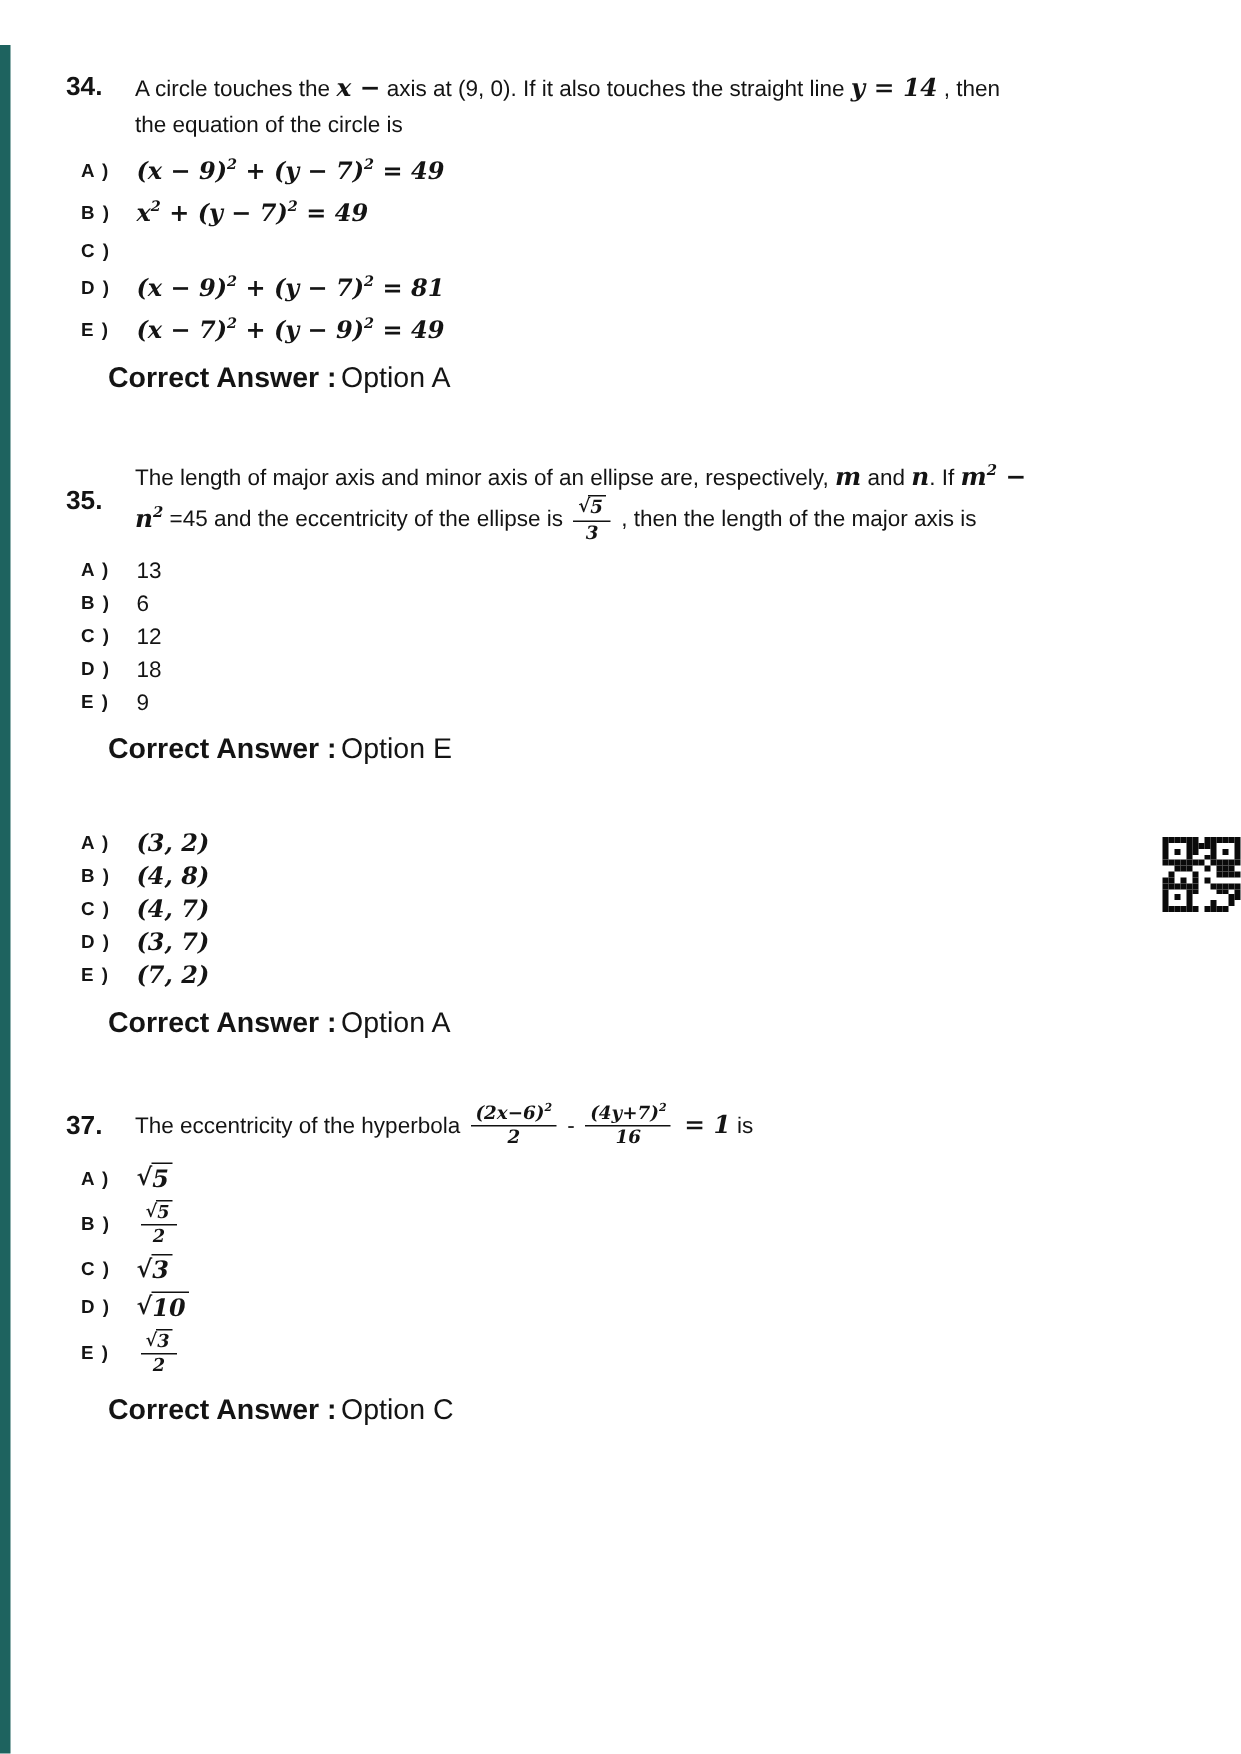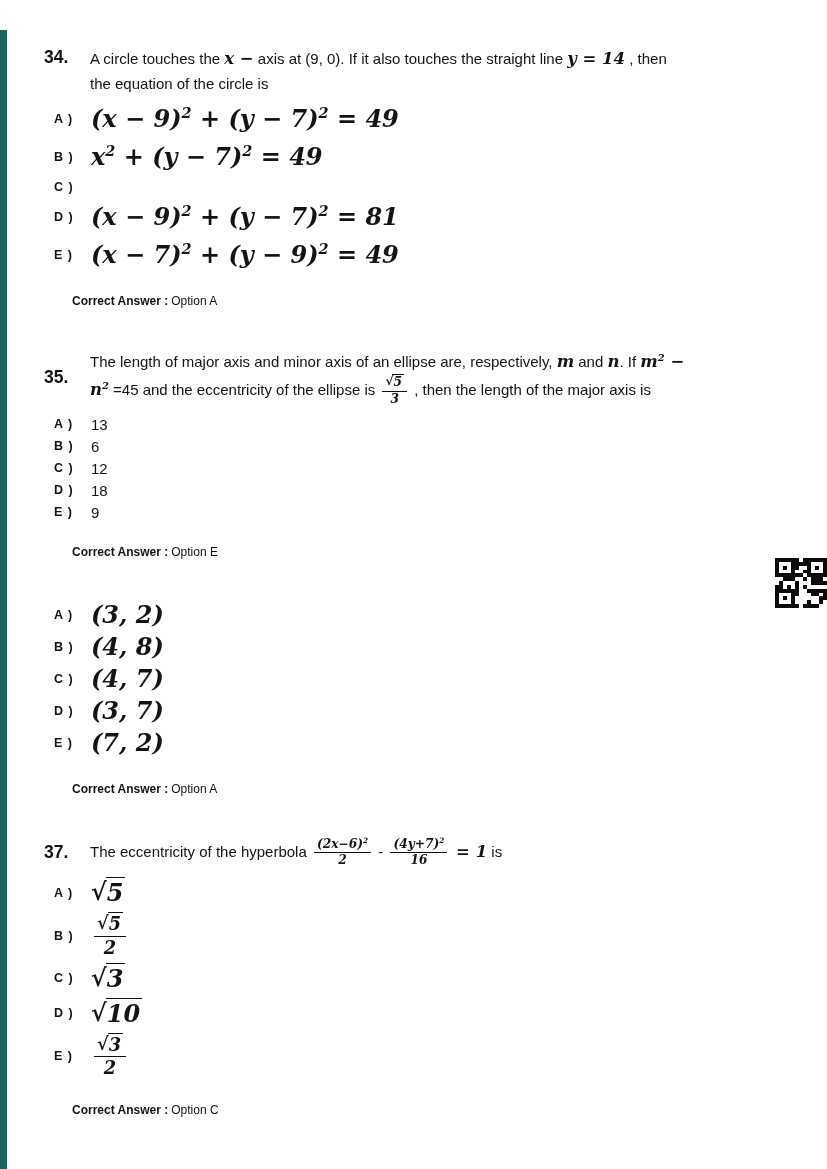--- a/index.html
+++ b/index.html
@@ -38,27 +38,27 @@
   .frac .den { padding: 0 3px; }
 
   .sqrt { display: inline-flex; align-items: flex-start; }
   .sqrt-sym { font-style: normal; margin-right: -1px; }
   .sqrt-body { border-top: 1.5px solid #111; padding: 0 2px 0 1px; }
 
   .options { margin-top: 9px; }
   .option { display: flex; align-items: center; }
   .opt-label { font-weight: bold; font-size: 12.5px; width: 37px; margin-left: 10px; flex: none; letter-spacing: 1px; }
   .opt-value { font-size: 15px; }
-  .opt-value.math { font-size: 24px; line-height: 1.25; }
+  .opt-value.math { font-size: 16px; line-height: 1.25; }
   .q34 .option { margin-bottom: 8px; }
   .q35 .option { margin-bottom: 5px; }
   .q36 .option { margin-bottom: 2px; }
   .q37 .option { margin-bottom: 4px; }
 
-  .answer { margin-top: 24px; margin-left: 28px; font-size: 12px; }
+  .answer { margin-top: 12px; margin-left: 28px; font-size: 19px; }
   .answer-label { font-weight: bold; }
   .answer-value { margin-left: 3px; }
 
   .qr {
     position: absolute; top: 558px; right: 0;
     width: 52px; height: 50px;
     display: grid;
     grid-template-columns: repeat(13, 1fr);
     grid-template-rows: repeat(13, 1fr);
     background: #fff;

